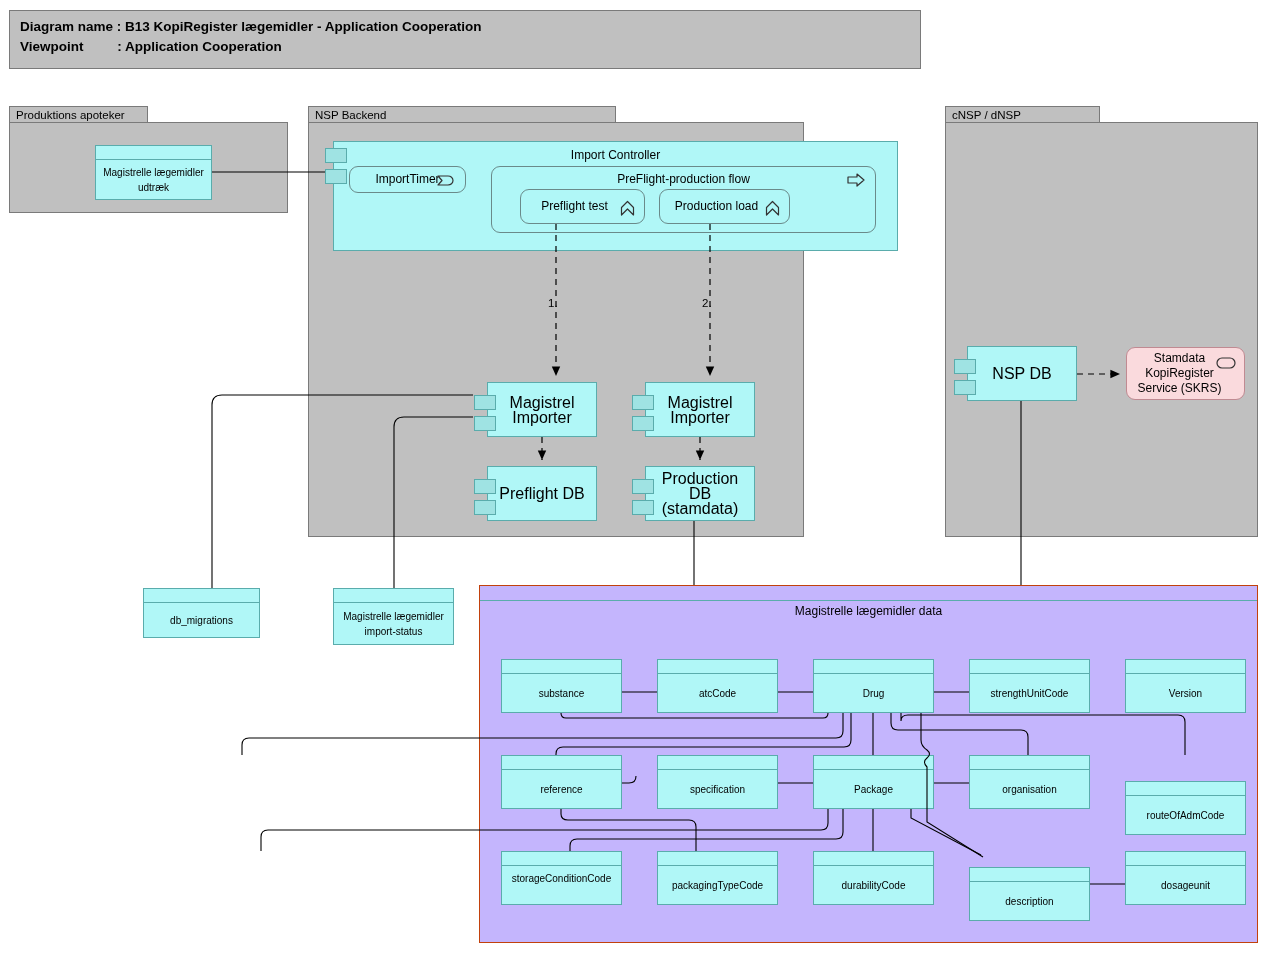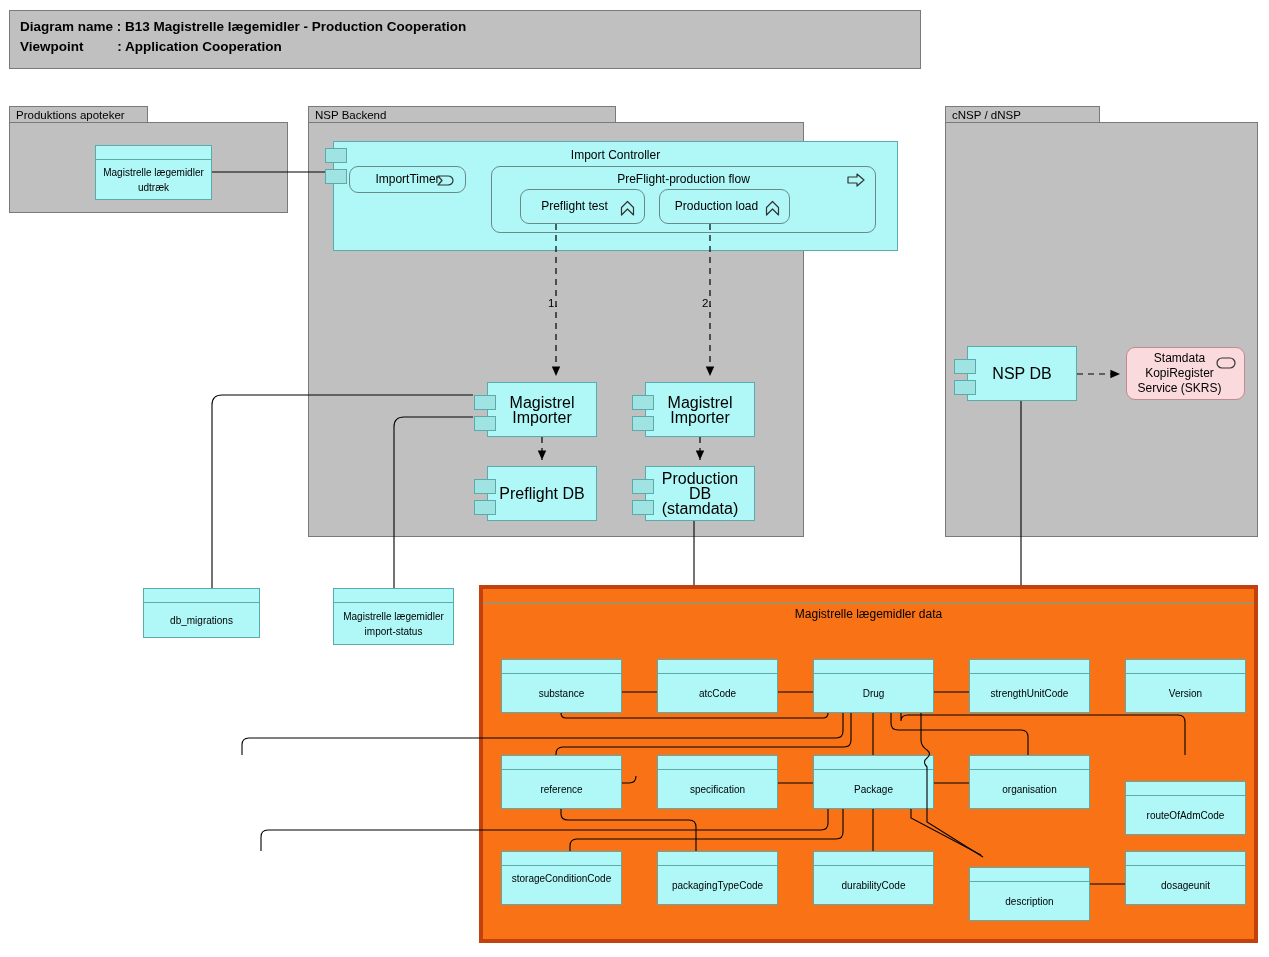--- a/index.html
+++ b/index.html
@@ -120,22 +120,22 @@
     font-size: 10px;
     line-height: 15px;
     padding: 0 4px;
     box-sizing: border-box;
   }
   .dataobj.topalign .lbl { align-items: flex-start; padding-top: 5px; }
 
   
   .datagroup {
     position: absolute;
-    background: #f97316;
-    border: 4px solid #c2410c;
+    background: #c4b5fd;
+    border: 1px solid #c2410c;
     box-sizing: border-box;
     z-index: 2;
   }
   .datagroup > .bar {
     height: 15px;
     border-bottom: 1px solid #5aacac;
     box-sizing: border-box;
   }
   .datagroup > .gtitle {
     position: absolute;
@@ -211,21 +211,21 @@
     font-size: 11.5px;
     z-index: 4;
   }
 </style>
 </head>
 <body>
 
 <div id="canvas">
 
   <div class="title-block">
-    <div class="title-row">Diagram name : B13 Magistrelle lægemidler - Production Cooperation</div>
+    <div class="title-row">Diagram name : B13 KopiRegister lægemidler - Application Cooperation</div>
     <div class="title-row">Viewpoint         : Application Cooperation</div>
   </div>
 
   <div class="pkg" style="left:9px; top:106px; width:279px; height:107px;">
     <div class="pkg-tab" style="width:139px;">Produktions apoteker</div>
     <div class="pkg-body"></div>
   </div>
 
   <div class="pkg" style="left:308px; top:106px; width:496px; height:431px;">
     <div class="pkg-tab" style="width:308px;">NSP Backend</div>

